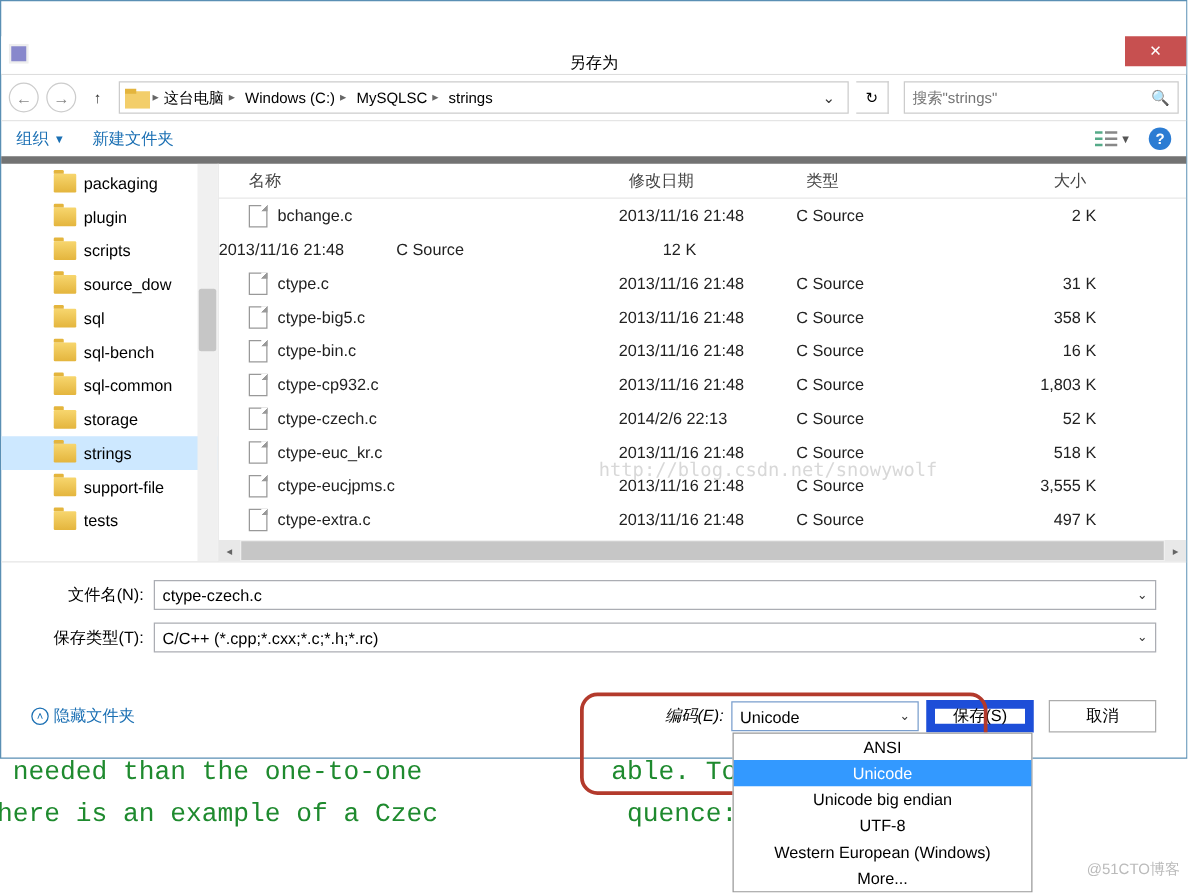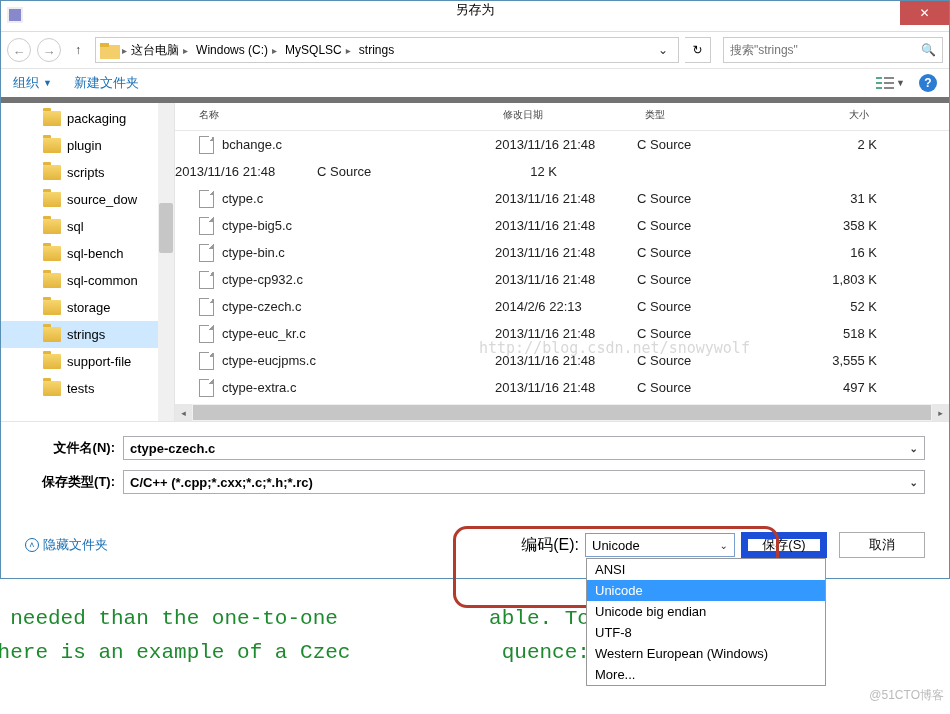--- a/index.html
+++ b/index.html
@@ -1,18 +1,18 @@
 <!DOCTYPE html>
 <html><head>
 <meta charset="utf-8">
 <style>
 * { margin: 0; padding: 0; box-sizing: border-box; font-family: "Microsoft YaHei", "Segoe UI", Tahoma, sans-serif; }
 body { background: #fff; font-size: 12px; color: #000; width: 950px; height: 714px; overflow: hidden; position: relative; }
 .window { background: #fff; border: 1px solid #5a8fb4; }
-.titlebar { height: 30px; background: #fff; display: flex; align-items: flex-start; justify-content: center; position: relative; }
+.titlebar { height: 30px; background: #fff; display: flex; align-items: flex-end; justify-content: center; position: relative; margin-top: 28px; }
 .title-text { font-size: 13px; color: #000; }
 .title-controls { position: absolute; right: 0; top: 0; display: flex; }
 .ctl-btn { width: 45px; height: 20px; display: flex; align-items: center; justify-content: center; }
 .ctl-close { background: #c75050; color: #fff; width: 49px; height: 24px; font-size: 12px; }
 .app-icon { position: absolute; left: 6px; top: 6px; width: 16px; height: 16px; }
 .navbar { height: 38px; border-top: 1px solid #ddd; border-bottom: 1px solid #e5e5e5; display: flex; align-items: center; padding: 0 6px; gap: 6px; }
 .nav-arrow { width: 24px; height: 24px; border-radius: 50%; border: 1px solid #ccc; display: flex; align-items: center; justify-content: center; color: #888; font-size: 13px; }
 .nav-up { width: 22px; text-align: center; color: #333; font-size: 12px; }
 .crumb-box { flex: 1; height: 26px; border: 1px solid #ccc; display: flex; align-items: center; padding: 0 4px; background: #fff; }
 .folder-ico { width: 20px; height: 18px; margin-right: 2px; }
@@ -30,51 +30,51 @@
 .body-area { display: flex; height: 318px; }
 .tree { width: 174px; border-right: 1px solid #e5e5e5; overflow: hidden; position: relative; }
 .tree-inner { padding: 2px 0; }
 .tree-item { display: flex; align-items: center; height: 27px; padding-left: 42px; gap: 6px; font-size: 13px; color: #000; }
 .tree-item.sel { background: #cde8ff; }
 .folder-small { width: 18px; height: 15px; background: linear-gradient(#f7d66e, #e4b53d); border-radius: 1px; display: inline-block; position: relative; }
 .folder-small::before { content: ''; position: absolute; top: -3px; left: 0; width: 8px; height: 3px; background: #e4b53d; border-radius: 1px 1px 0 0; }
 .tree-sb { position: absolute; right: 0; top: 0; width: 16px; height: 100%; background: #f0f0f0; }
 .tree-thumb { width: 14px; height: 50px; background: #c6c6c6; margin: 100px 1px 0; border-radius: 2px; }
 .filelist { flex: 1; position: relative; overflow: hidden; }
-.list-head { display: flex; height: 28px; border-bottom: 1px solid #e8e8e8; color: #444; font-size: 10px; }
+.list-head { display: flex; height: 28px; border-bottom: 1px solid #e8e8e8; color: #444; font-size: 13px; }
 .list-head > div { padding: 5px 8px; }
 .col-name { width: 320px; padding-left: 24px !important; }
 .col-date { width: 142px; }
 .col-type { width: 150px; }
 .col-size { width: 90px; text-align: right; }
 .list-rows { font-size: 13px; color: #222; }
 .row { display: flex; height: 27px; align-items: center; }
 .row .col-name { display: flex; align-items: center; gap: 8px; }
 .file-ico { width: 15px; height: 18px; border: 1px solid #999; background: #fff; position: relative; }
 .file-ico::after { content: ''; position: absolute; right: -1px; top: -1px; width: 5px; height: 5px; background: linear-gradient(135deg, #fff 50%, #999 50%); }
 .hsb { position: absolute; bottom: 0; left: 0; right: 0; height: 17px; background: #f0f0f0; display: flex; align-items: center; }
 .hsb-btn { width: 17px; height: 17px; background: #e8e8e8; display: flex; align-items: center; justify-content: center; color: #666; font-size: 9px; }
 .hsb-thumb { flex: 1; margin: 0 1px; height: 15px; background: #c6c6c6; }
 .watermark { position: absolute; left: 304px; top: 236px; color: #d8d8d8; font-size: 15px; font-family: monospace; z-index: 1; pointer-events: none; }
 .form-area { padding: 14px 24px 10px; border-top: 1px solid #e5e5e5; }
-.form-row { display: flex; align-items: center; margin-bottom: 10px; font-weight: bold; }
+.form-row { display: flex; align-items: center; margin-bottom: 10px; }
 .form-lbl { width: 98px; text-align: right; padding-right: 8px; font-size: 13px; }
 .form-input { flex: 1; height: 24px; border: 1px solid #abadb3; padding: 0 6px; font-size: 13px; display: flex; align-items: center; justify-content: space-between; }
 .dd-arrow { color: #333; font-size: 10px; }
 .footer { display: flex; align-items: center; padding: 18px 24px 20px; gap: 12px; }
 .link-hidden { color: #1a6fb3; display: flex; align-items: center; gap: 4px; font-size: 13px; }
 .circ-up { width: 14px; height: 14px; border: 1px solid #1a6fb3; border-radius: 50%; display: flex; align-items: center; justify-content: center; font-size: 9px; }
 .encoding-group { margin-left: auto; display: flex; align-items: center; gap: 6px; position: relative; }
-.enc-lbl { font-size: 16px; }
+.enc-lbl { font-size: 13px; font-style: italic; }
 .enc-select { width: 150px; height: 24px; border: 1px solid #7a9ecd; padding: 0 6px; display: flex; align-items: center; justify-content: space-between; background: #fff; font-size: 13px; }
 .btn { width: 86px; height: 26px; border: 1px solid #acacac; background: #fff; display: flex; align-items: center; justify-content: center; font-size: 13px; }
 .btn.primary { border: 7px solid #1d4ed8; }
 .highlight-ring { position: absolute; border: 3px solid #b33a2c; border-radius: 14px; pointer-events: none; left: -68px; top: -6px; width: 326px; height: 82px; z-index: 10; }
 .enc-dropdown { position: absolute; top: 24px; left: 0; width: 240px; background: #fff; border: 1px solid #999; z-index: 20; font-size: 13px; }
-.enc-opt { padding: 3px 8px; }
+.enc-opt { padding: 3px 8px; text-align: center; }
 .enc-opt.sel { background: #3399ff; color: #fff; }
 .bg-text { position: absolute; top: 602px; left: -15px; font-family: "Courier New", monospace; color: #1e8a2e; font-size: 21px; line-height: 34px; white-space: pre; z-index: -1; }
 .blog-mark { position: absolute; right: 6px; bottom: 10px; font-size: 12px; color: #bbb; }
 </style>
 </head>
 <body>
 
 <div class="window">
   <div class="titlebar">
     <svg class="app-icon" viewBox="0 0 16 16">

